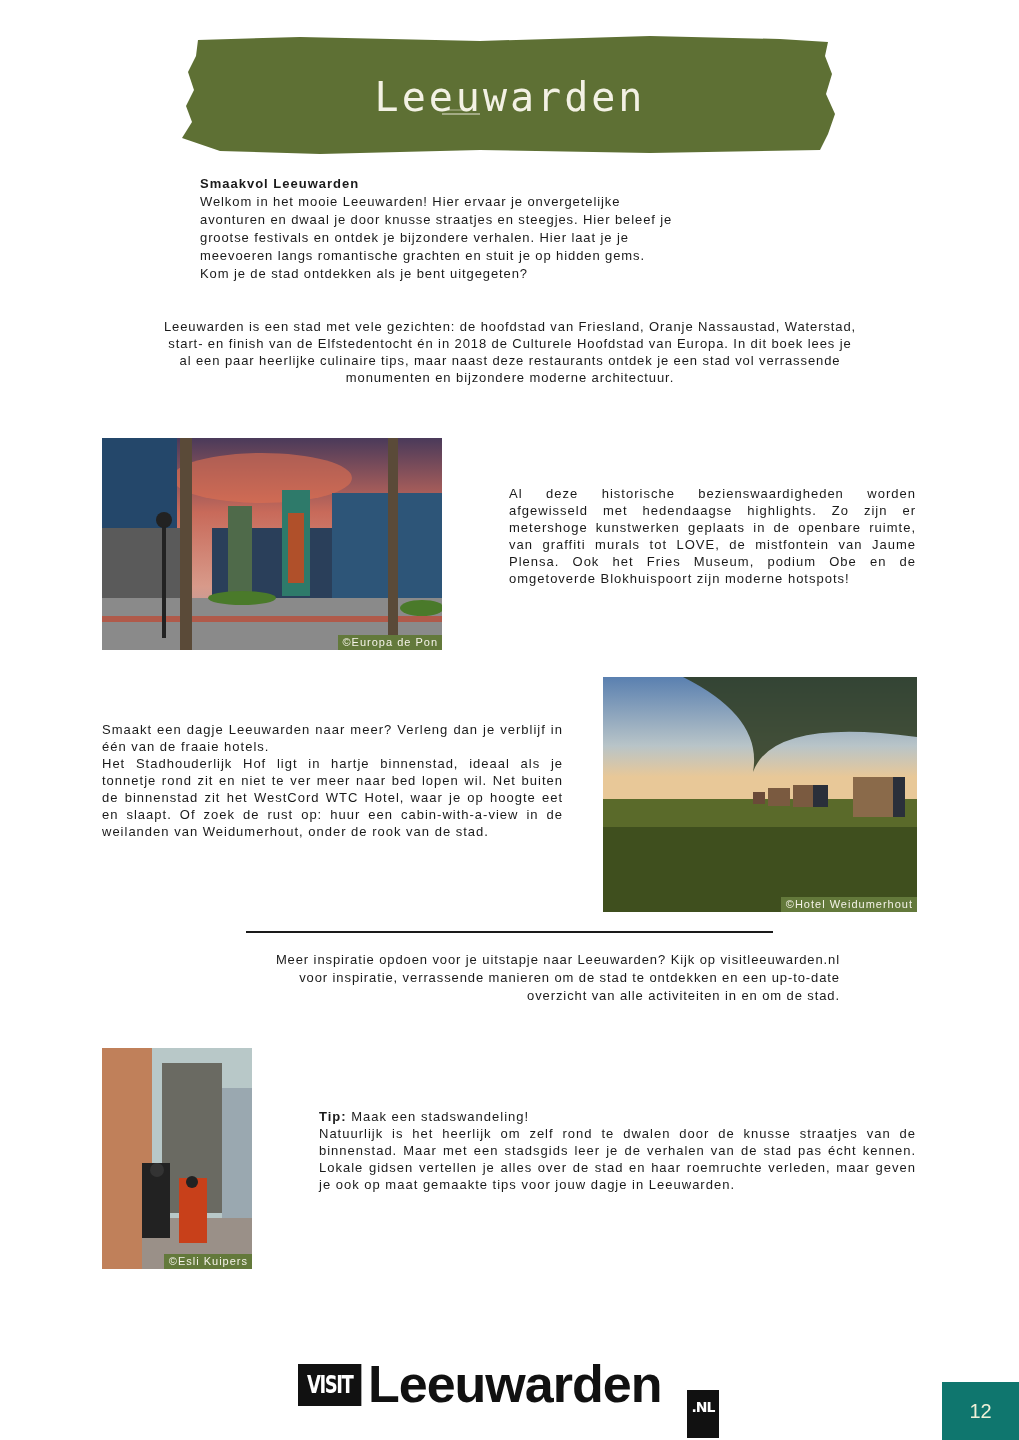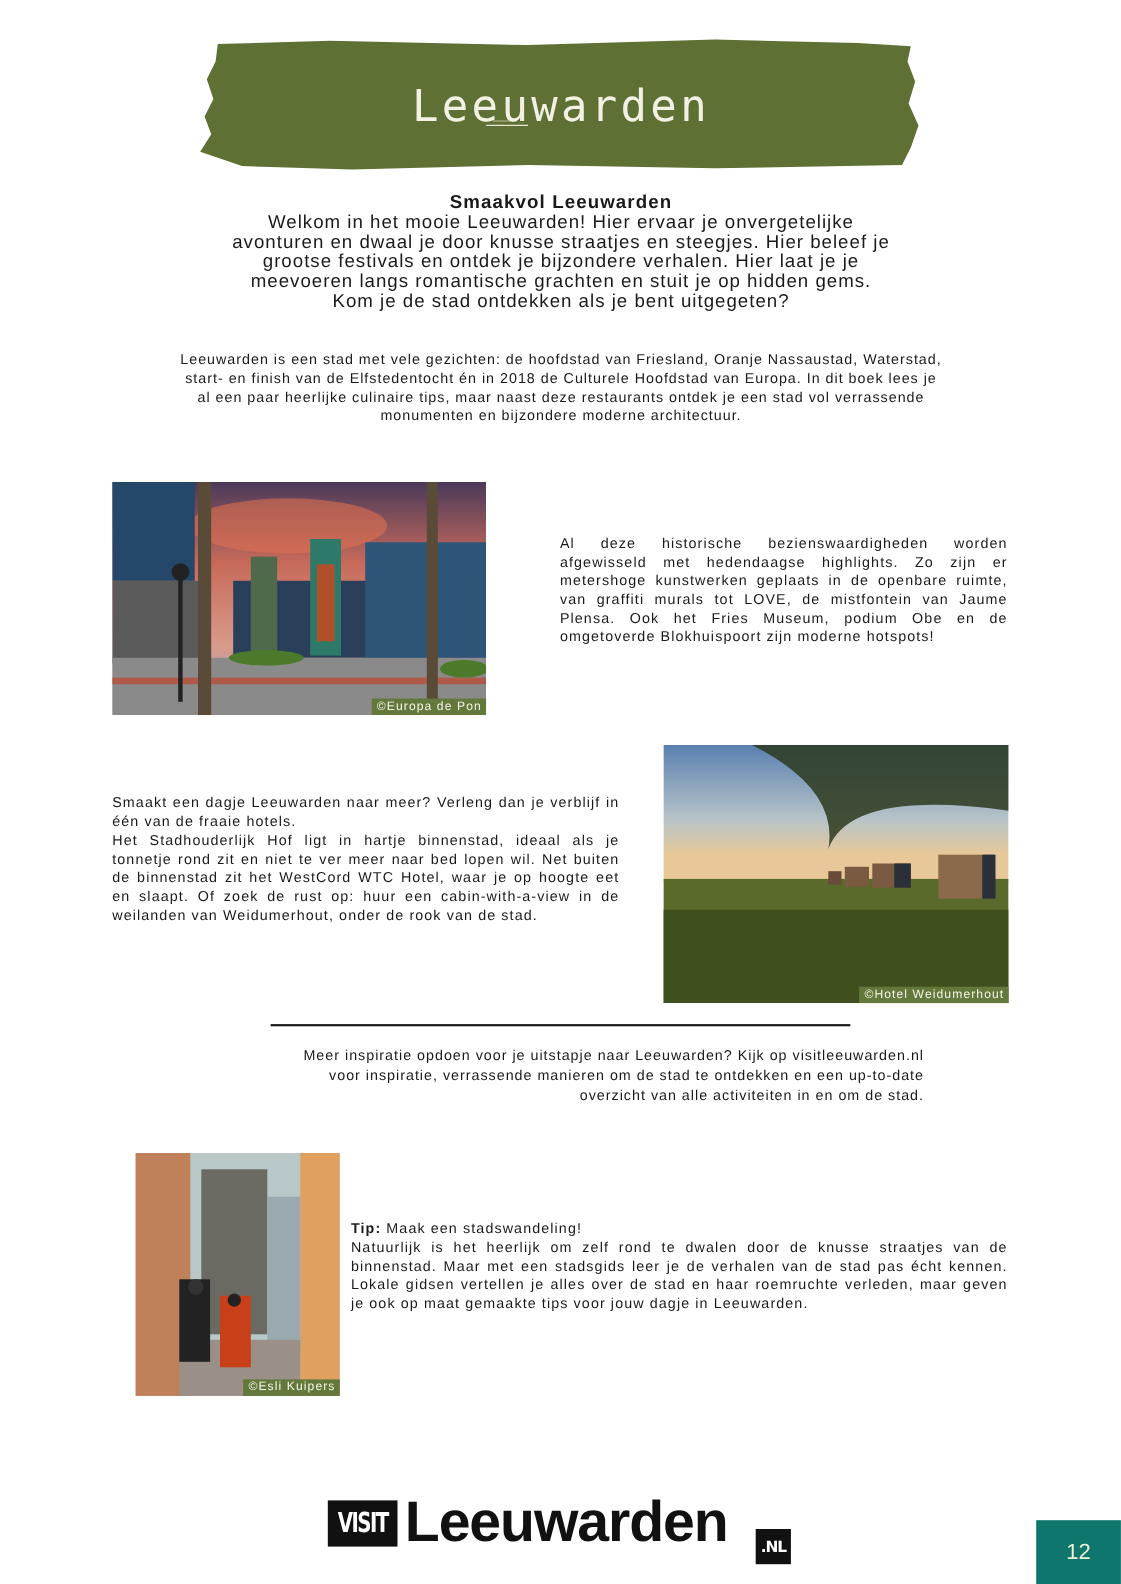--- a/index.html
+++ b/index.html
@@ -13,22 +13,22 @@
   
   .banner { left:180px; top:34px; width:660px; height:122px; }
   .banner svg { position:absolute; left:0; top:0; }
   .banner-title {
     position:absolute; left:0; right:0; top:40px; text-align:center;
     font-family:"DejaVu Sans Mono", "Liberation Mono", monospace;
     font-weight:300; font-size:40px; letter-spacing:3px; color:#f3f1e4;
   }
 
   .intro {
-    left:200px; width:620px; top:175px; text-align:center;
-    font-size:17px; line-height:18px; letter-spacing:0.9px;
+    left:200px; width:620px; top:175px; 
+    font-size:13px; line-height:18px; letter-spacing:0.9px;
   }
   .intro .head { font-weight:bold; letter-spacing:1px; }
 
   .para2 {
     left:110px; width:800px; top:318px; text-align:center;
     font-size:13px; line-height:17px; letter-spacing:0.9px;
   }
 
   .photo { overflow:hidden; }
   .credit {
@@ -54,21 +54,21 @@
     color:#fff; font-family:"DejaVu Sans", sans-serif; font-weight:bold;
     font-size:25px; line-height:42px; text-align:center; letter-spacing:-2px;
     transform:scaleX(0.72); transform-origin:left center; width:88px;
   }
   .logo .word {
     position:absolute; left:70px; top:-8px;
     font-family:"Liberation Sans", sans-serif; font-weight:bold;
     font-size:52px; letter-spacing:-1px; color:#111; line-height:60px;
   }
   .logo .nl {
-    position:absolute; left:389px; top:28px; width:32px; height:32px; background:#111;
+    position:absolute; left:389px; top:28px; width:32px; height:48px; background:#111;
     color:#fff; font-family:"DejaVu Sans", sans-serif; font-weight:bold;
     font-size:14px; line-height:34px; text-align:center; letter-spacing:-1px;
   }
 
   .page-num {
     left:942px; top:1382px; width:77px; height:58px; background:#0f766e;
     color:#eef0d8; font-size:20px; text-align:center; line-height:58px;
   }
 </style>
 </head>
@@ -161,21 +161,21 @@
 </div>
 
 <div class="abs divider"></div>
 
 <div class="abs para-more">
   <div>Meer inspiratie opdoen voor je uitstapje naar Leeuwarden? Kijk op visitleeuwarden.nl</div>
   <div>voor inspiratie, verrassende manieren om de stad te ontdekken en een up-to-date</div>
   <div>overzicht van alle activiteiten in en om de stad.</div>
 </div>
 
-<div class="abs photo" style="left:102px; top:1048px; width:186px; height:221px;margin-left:21px;">
+<div class="abs photo" style="left:102px; top:1048px; width:150px; height:221px;">
   <svg width="186" height="221" viewBox="0 0 186 221">
     <rect width="186" height="221" fill="#b8c8c8"></rect>
     <rect x="0" y="0" width="50" height="221" fill="#c0805a"></rect>
     <rect x="150" y="0" width="36" height="221" fill="#e0a060"></rect>
     <rect x="60" y="15" width="60" height="150" fill="#6a6a62"></rect>
     <rect x="120" y="40" width="30" height="140" fill="#9aa8b0"></rect>
     <rect x="40" y="170" width="110" height="51" fill="#9a9088"></rect>
     <rect x="40" y="115" width="28" height="75" fill="#222"></rect>
     <circle cx="55" cy="122" r="7" fill="#333"></circle>
     <rect x="77" y="130" width="28" height="65" fill="#c8401a"></rect>

